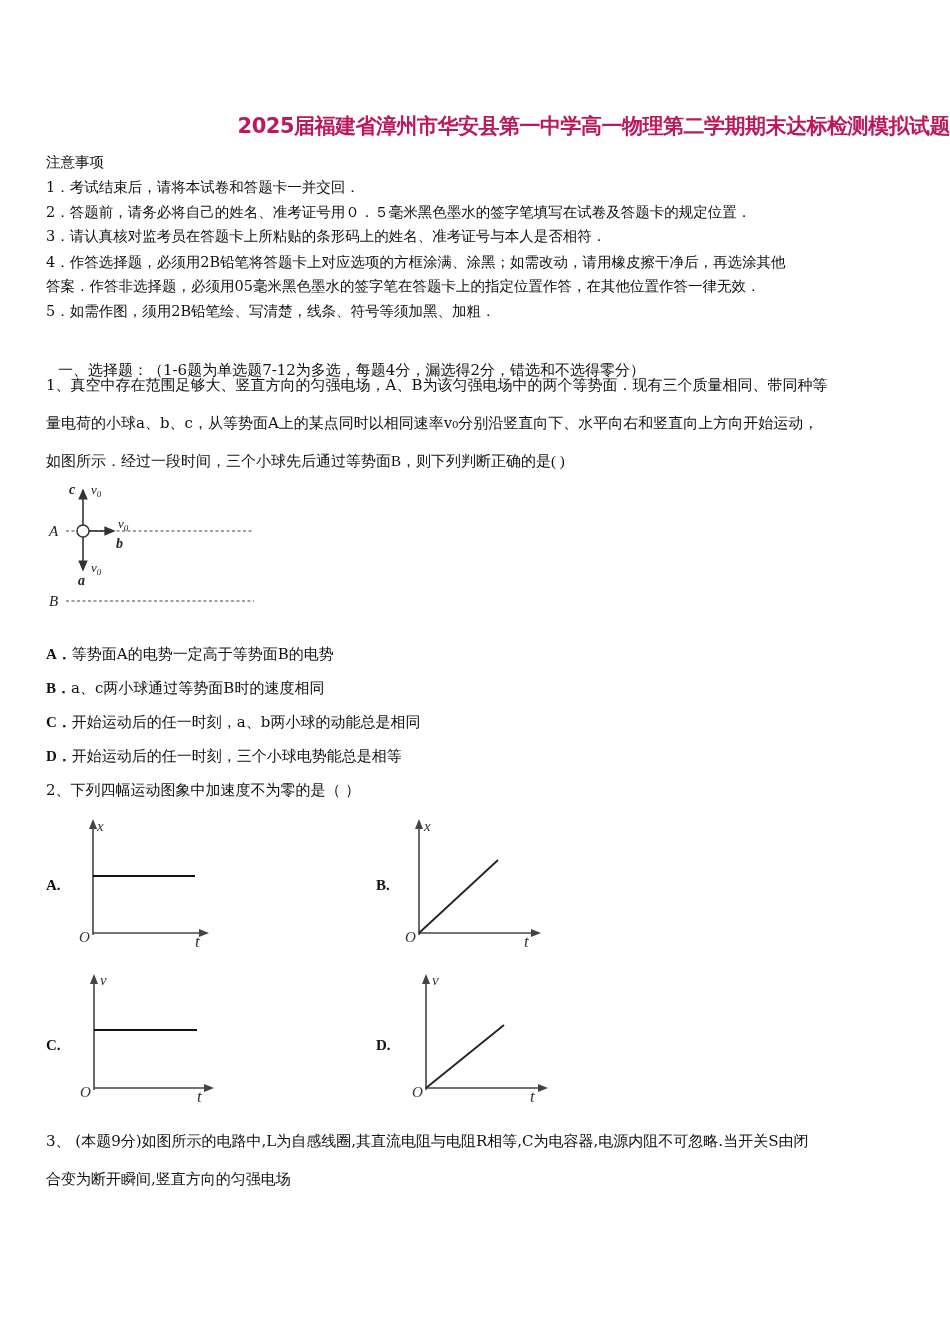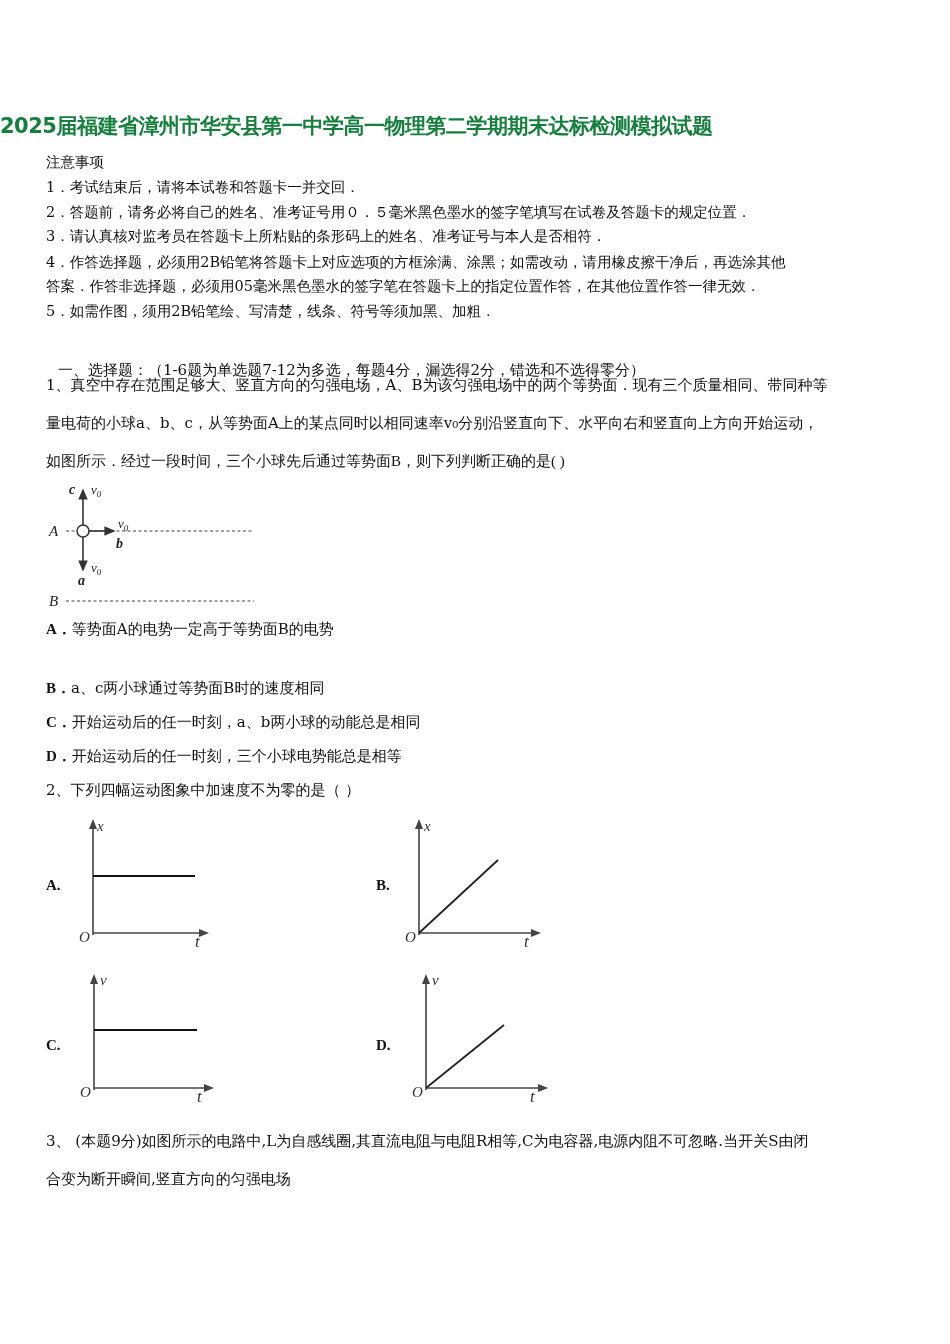--- a/index.html
+++ b/index.html
@@ -3,23 +3,23 @@
 <meta charset="utf-8">
 <style>
   html, body { margin: 0; padding: 0; background: #ffffff; }
   body {
     width: 950px; height: 1344px; position: relative; overflow: hidden;
     font-family: "DejaVu Serif", "Liberation Serif", serif;
     color: #111;
   }
   .abs { position: absolute; }
   .title {
-    left: 0; width: 950px; top: 112px; text-align: left;
+    left: 0; width: 950px; top: 112px; text-align: right;
     font-family: "DejaVu Sans", "Liberation Sans", sans-serif;
-    font-weight: bold; font-size: 21px; letter-spacing: -0.5px; color: #15803d;
+    font-weight: bold; font-size: 21px; letter-spacing: -0.5px; color: #be185d;
   }
   .line {
     position: absolute; left: 46px; font-size: 14.5px; white-space: nowrap; color: #111;
   }
   .q-text { font-size: 15px; }
   .opt { font-size: 15px; }
   .opt-letter { font-weight: bold; font-family: "Liberation Serif", serif; }
   svg text { font-family: "Liberation Serif", serif; }
   .graph-label { position: absolute; font-weight: bold; font-size: 15px; font-family: "Liberation Serif", serif; }
 </style>
@@ -65,21 +65,21 @@
     <text x="5" y="128" font-size="15" font-style="italic" fill="#222">B</text>
     <text x="25" y="16" font-size="14" font-style="italic" font-weight="bold" fill="#222">c</text>
     <text x="47" y="16" font-size="13" font-style="italic" fill="#222">v<tspan font-size="9" dy="3">0</tspan></text>
     <text x="74" y="50" font-size="13" font-style="italic" fill="#222">v<tspan font-size="9" dy="3">0</tspan></text>
     <text x="72" y="70" font-size="14" font-style="italic" font-weight="bold" fill="#222">b</text>
     <text x="47" y="94" font-size="13" font-style="italic" fill="#222">v<tspan font-size="9" dy="3">0</tspan></text>
     <text x="34" y="107" font-size="14" font-style="italic" font-weight="bold" fill="#222">a</text>
   </svg>
 </div>
 
-<div class="line opt" style="top:620px;">
+<div class="line opt" style="top:645px;">
   <span class="opt-letter">A．</span><span>等势面A的电势一定高于等势面B的电势</span>
 </div>
 <div class="line opt" style="top:679px;">
   <span class="opt-letter">B．</span><span>a、c两小球通过等势面B时的速度相同</span>
 </div>
 <div class="line opt" style="top:713px;text-align:right;">
   <span class="opt-letter">C．</span><span>开始运动后的任一时刻，a、b两小球的动能总是相同</span>
 </div>
 <div class="line opt" style="top:747px;">
   <span class="opt-letter">D．</span><span>开始运动后的任一时刻，三个小球电势能总是相等</span>

